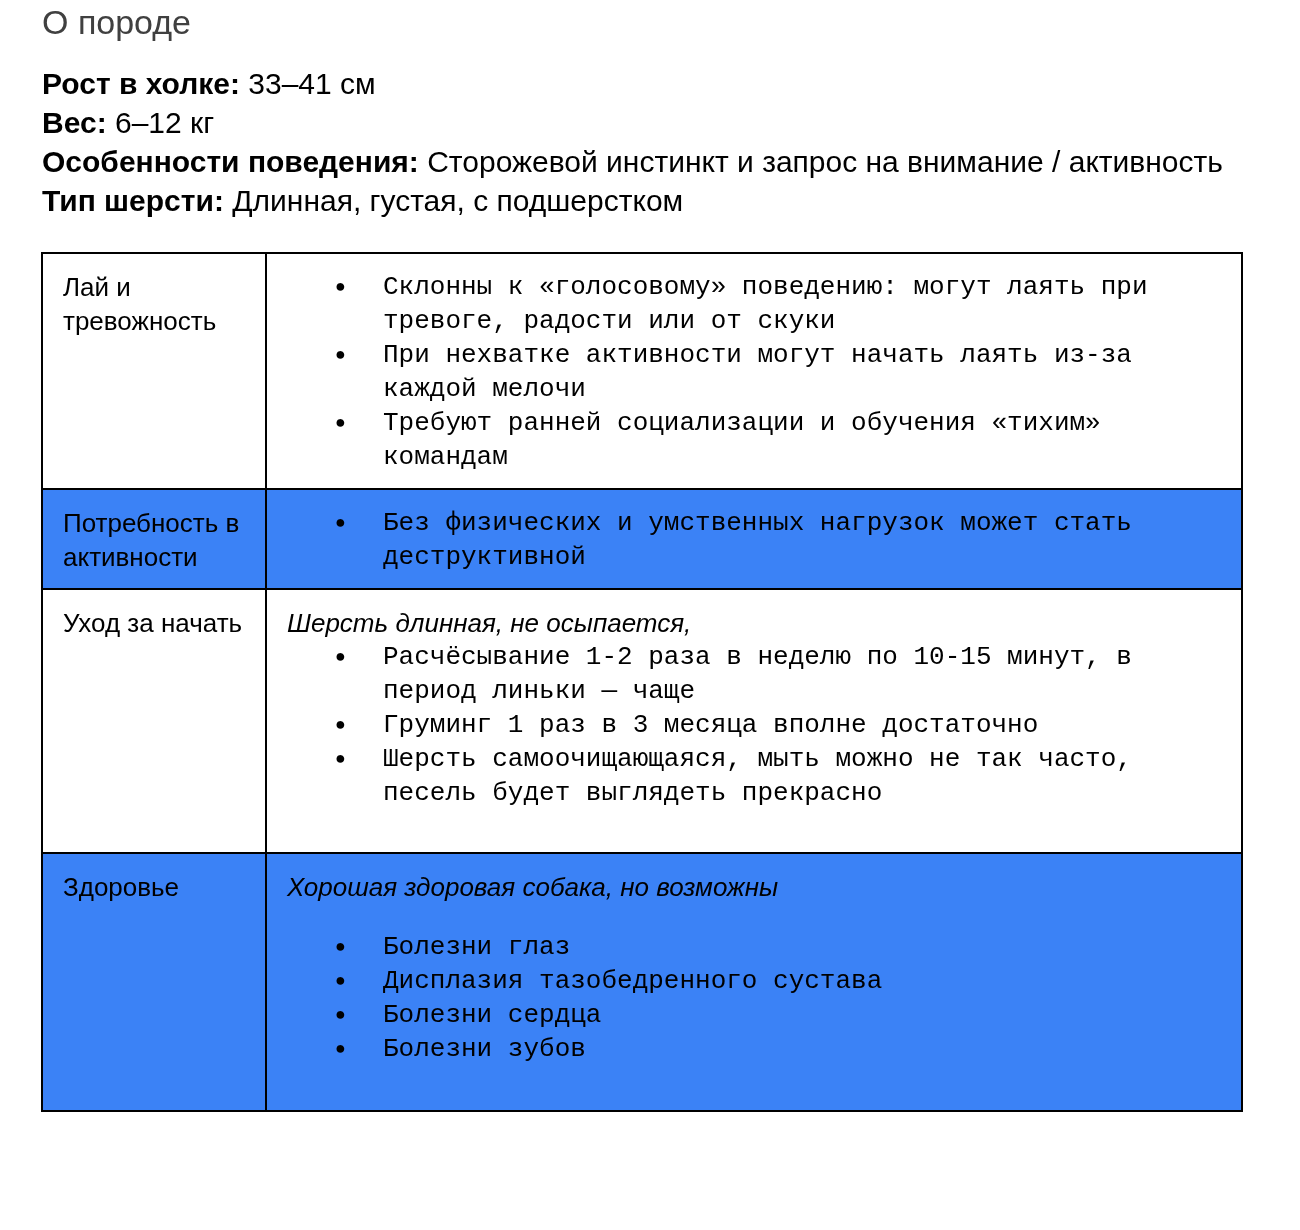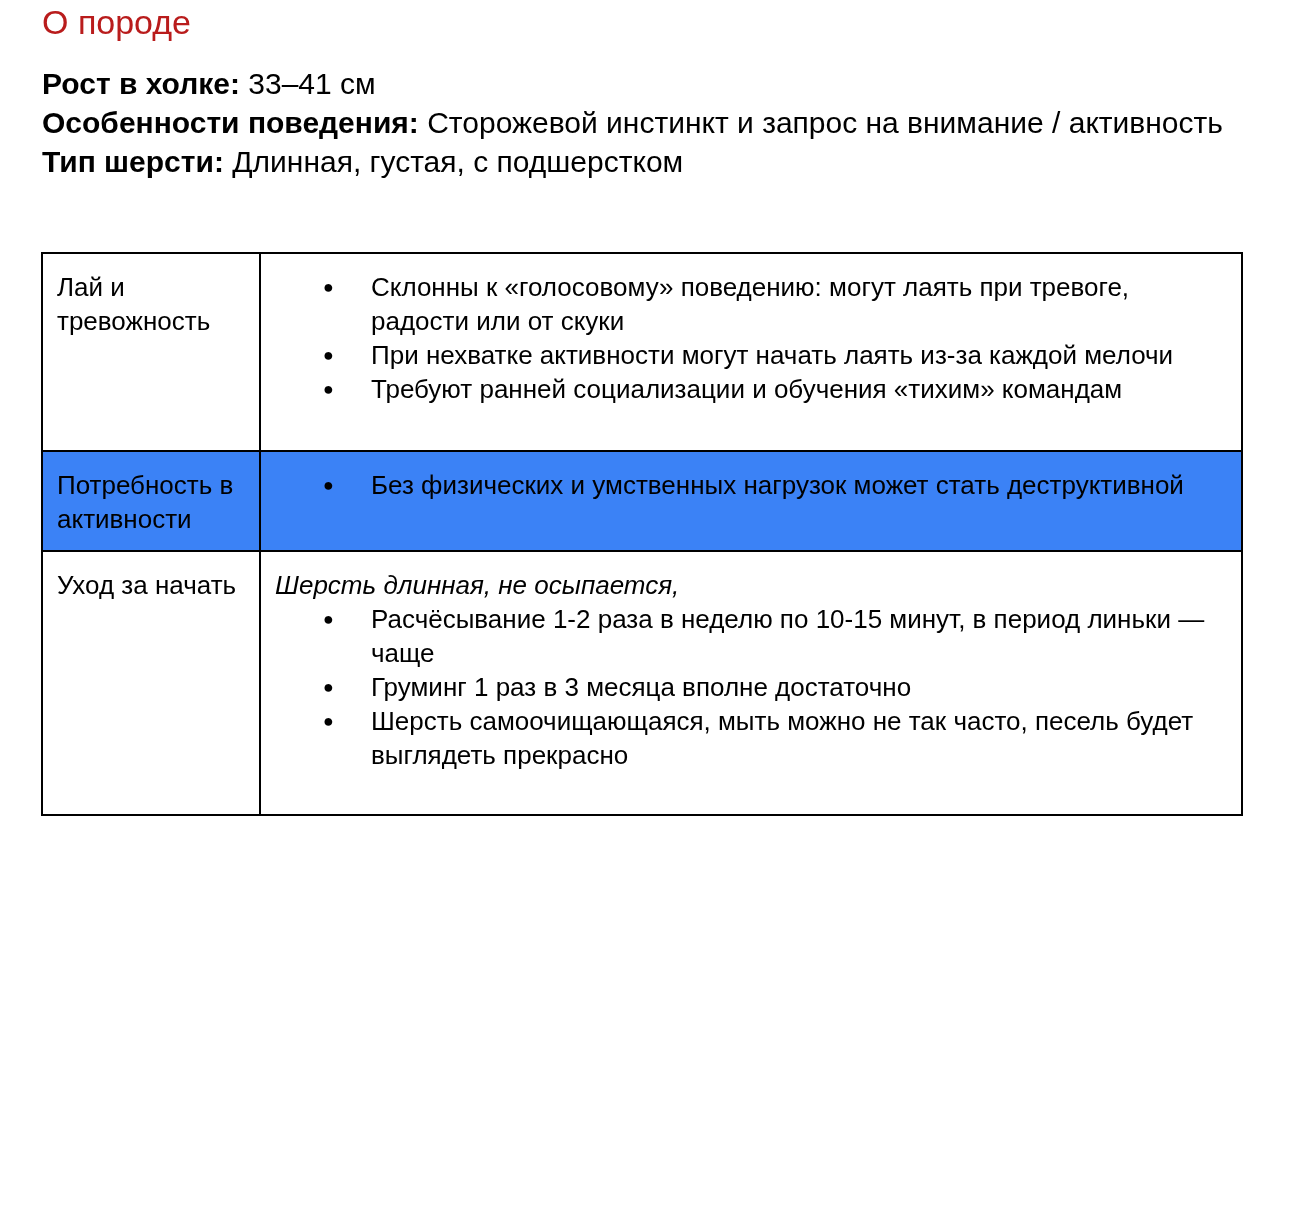--- a/index.html
+++ b/index.html
@@ -2,57 +2,58 @@
 <html><head>
 <meta charset="utf-8">
 <style>
   html, body { margin: 0; padding: 0; background: #ffffff; }
   body {
     width: 1300px; height: 1230px; position: relative; overflow: hidden;
     font-family: "Liberation Sans", sans-serif; color: #000;
   }
   .heading {
     position: absolute; left: 42px; top: 2px;
-    font-size: 34px; color: #b91c1c; font-weight: normal; margin: 0;
+    font-size: 34px; color: #404040; font-weight: normal; margin: 0;
     line-height: 40px;
   }
   .props { position: absolute; left: 42px; top: 64px; font-size: 30px; line-height: 39px; }
   .props .row { white-space: nowrap; }
   .props .k { font-weight: bold; }
   table.breed {
     position: absolute; left: 41px; top: 252px;
     width: 1202px; border-collapse: collapse; table-layout: fixed;
     font-size: 26px; line-height: 34px;
   }
   table.breed td {
     border: 2px solid #000; vertical-align: top;
-    padding: 16px 14px 14px 14px;
+    padding: 16px 14px 14px 20px;
   }
   table.breed td.label { width: 188px; }
   table.breed tr.shade td { background: #3b82f6; }
-  ul.bullets { list-style: none; margin: 0; padding: 0; }
+  ul.bullets { list-style: none; margin: 0; padding: 0; font-family: Liberation Mono, monospace; }
   ul.bullets li { position: relative; padding-left: 96px; }
   ul.bullets li::before {
     content: "●"; position: absolute; left: 48px; top: 0; font-size: 18px;
   }
   .intro { margin: 0; font-style: italic; }
   .spacer { height: 26px; }
   .r1 td { height: 166px; }
   .r2 td { height: 66px; }
   .r3 td { height: 232px; }
   .r4 td { height: 226px; }
   .r5 td { height: 92px; }
 </style>
 </head>
 <body>
 
 <h1 class="heading">О породе</h1>
 
 <div class="props">
   <div class="row"><span class="k">Рост в холке:</span><span> 33–41 см</span></div>
+  <div class="row"><span class="k">Вес:</span><span> 6–12 кг</span></div>
   <div class="row"><span class="k">Особенности поведения:</span><span> Сторожевой инстинкт и запрос на внимание / активность</span></div>
   <div class="row"><span class="k">Тип шерсти:</span><span> Длинная, густая, с подшерстком</span></div>
 </div>
 
 <table class="breed">
   <tbody>
       <tr class="r1">
     <td class="label">Лай и тревожность</td>
     <td>
       <ul class="bullets">
@@ -74,14 +75,27 @@
     <td class="label">Уход за начать</td>
     <td>
       <p class="intro">Шерсть длинная, не осыпается,</p>
       <ul class="bullets">
         <li>Расчёсывание 1-2  раза в неделю по 10-15 минут, в период линьки — чаще</li>
         <li>Груминг 1 раз в 3 месяца вполне достаточно</li>
         <li>Шерсть самоочищающаяся, мыть можно не так часто, песель будет выглядеть прекрасно</li>
       </ul>
     </td>
   </tr>
+  <tr class="r4 shade">
+    <td class="label">Здоровье</td>
+    <td>
+      <p class="intro">Хорошая здоровая собака, но возможны</p>
+      <div class="spacer"></div>
+      <ul class="bullets">
+        <li>Болезни глаз</li>
+        <li>Дисплазия тазобедренного сустава</li>
+        <li>Болезни сердца</li>
+        <li>Болезни зубов</li>
+      </ul>
+    </td>
+  </tr>
 </tbody>
   </table>
 
 </body></html>

